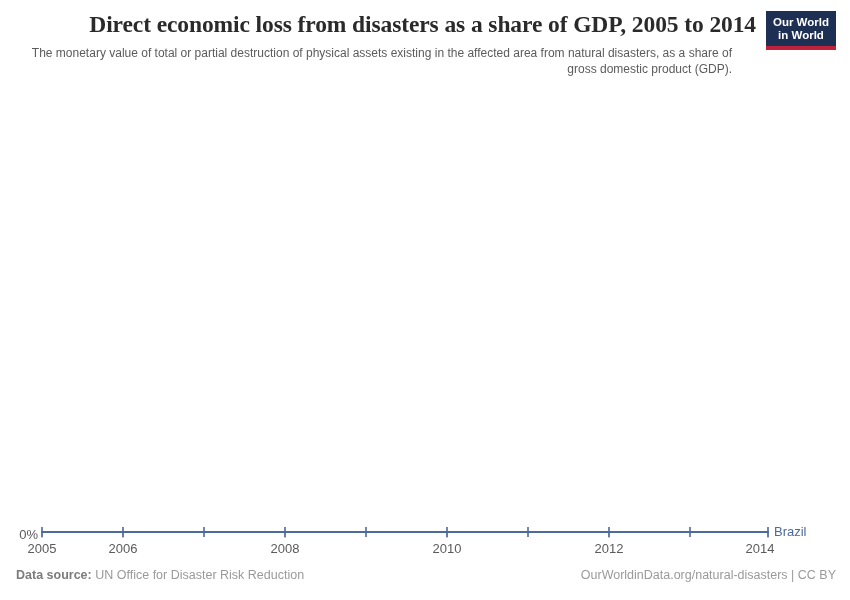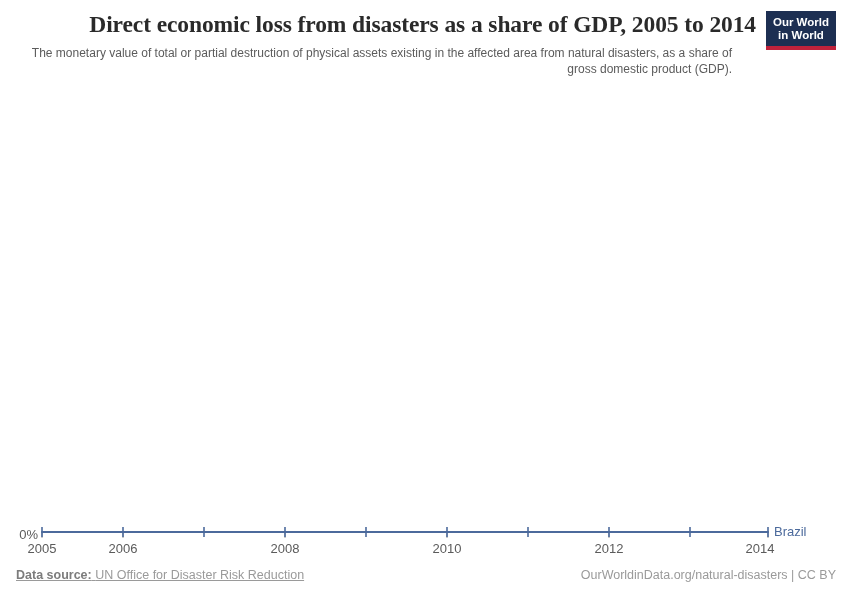--- a/index.html
+++ b/index.html
@@ -115,21 +115,20 @@
     height: 16px;
     font-family: "Liberation Sans", sans-serif;
     font-size: 12.5px;
     color: #9a9a9a;
   }
   .footer-left {
     position: absolute;
     left: 0;
     top: 0;
     white-space: nowrap;
-    text-decoration: underline;
   }
   .footer-left b {
     color: #7c7c7c;
     font-weight: 700;
   }
   .footer-right {
     position: absolute;
     right: 0;
     top: 0;
     white-space: nowrap;

